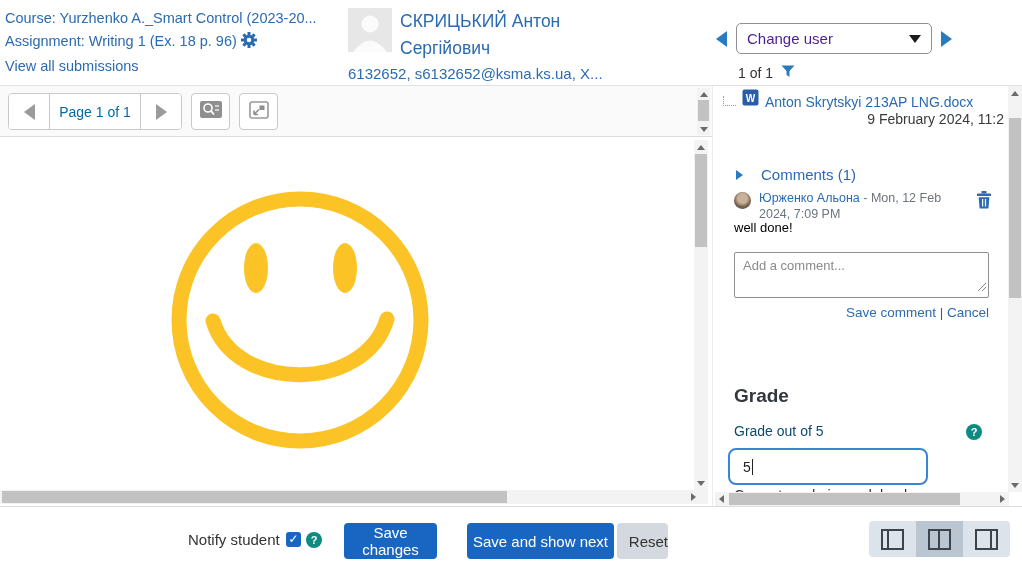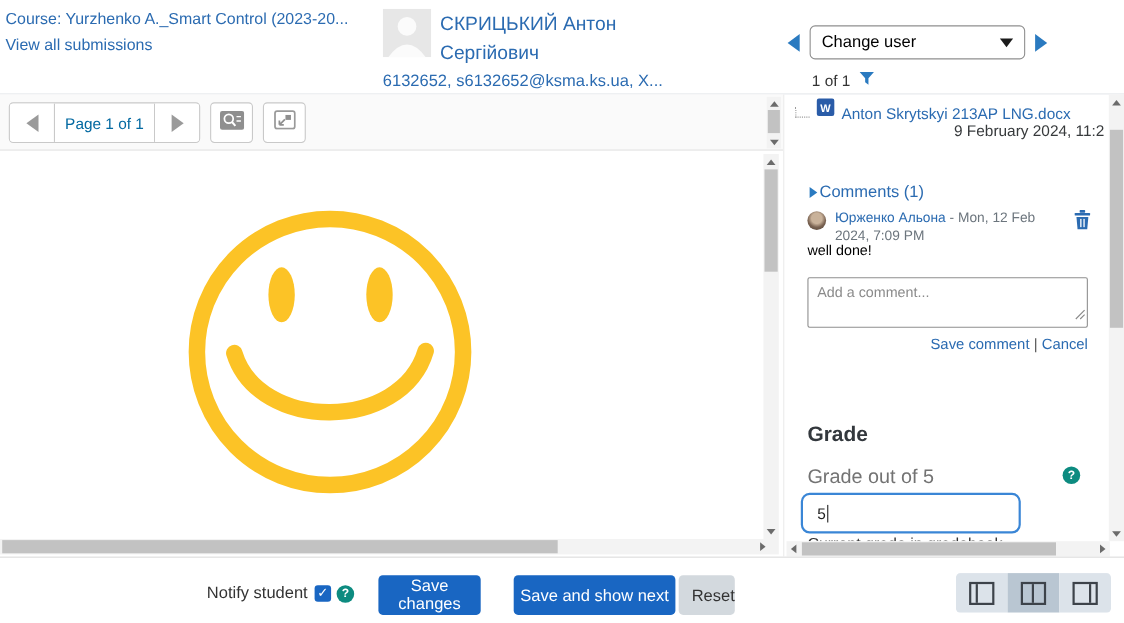--- a/index.html
+++ b/index.html
@@ -12,21 +12,21 @@
   .hdr { position:absolute; left:0; top:0; width:1022px; height:86px; background:#fff; border-bottom:1px solid #dee2e6; }
   .hdr-left { position:absolute; left:5px; top:7px; font-size:14.5px; line-height:23px; }
   .gear { vertical-align:-2px; margin-left:4px; }
   .hdr-center { position:absolute; left:348px; top:8px; width:330px; }
   .avatar { position:absolute; left:0; top:0; width:44px; height:44px; }
   .stu-name { position:absolute; left:52px; top:0; width:240px; font-size:17.5px; line-height:27px; color:#2b6bb1; }
   .stu-contact { position:absolute; left:0; top:57px; font-size:15px; color:#2b6bb1; white-space:nowrap; }
   .hdr-right { position:absolute; left:716px; top:23px; width:300px; }
   .cu-row { display:flex; align-items:center; gap:9px; }
   .cu-box { width:196px; height:31px; border:1px solid #8f8f8f; border-radius:5px; background:#fff;
-            display:flex; align-items:center; padding:0 10px; font-size:15px; color:#000000; }
+            display:flex; align-items:center; padding:0 10px; font-size:15px; color:#4c1d95; }
   .cu-box .spacer { flex:1; }
   .pag-row { margin-top:11px; margin-left:22px; display:flex; align-items:center; gap:8px; font-size:14px; color:#333; }
   .pag-row .lnk { margin-left:6px; }
 
   
   .tri { display:inline-block; width:0; height:0; }
   .tri-left-b  { border-top:8px solid transparent; border-bottom:8px solid transparent; border-right:11px solid #2a7ac0; }
   .tri-right-b { border-top:8px solid transparent; border-bottom:8px solid transparent; border-left:11px solid #2a7ac0; }
   .tri-down-k  { border-left:6px solid transparent; border-right:6px solid transparent; border-top:8px solid #1b1b1b; }
   .tri-right-s { border-top:5px solid transparent; border-bottom:5px solid transparent; border-left:7px solid #2a7ac0; }
@@ -56,36 +56,36 @@
   .ar-down  { width:0;height:0;border-left:4px solid transparent;border-right:4px solid transparent;border-top:5px solid #6b6b6b; }
   .ar-left  { width:0;height:0;border-top:4px solid transparent;border-bottom:4px solid transparent;border-right:5px solid #6b6b6b; }
   .ar-right { width:0;height:0;border-top:4px solid transparent;border-bottom:4px solid transparent;border-left:5px solid #6b6b6b; }
 
   
   .panel { position:absolute; left:712px; top:0; width:310px; height:420px; background:#fff; border-left:1px solid #ececec; }
   .file-row { position:absolute; left:10px; top:3px; display:flex; align-items:flex-end; gap:6px; }
   .elbow { width:13px; height:10px; border-left:1px dotted #9a9a9a; border-bottom:1px dotted #9a9a9a; margin-bottom:4px; }
   .file-name { font-size:14px; }
   .file-date { position:absolute; right:18px; top:25px; font-size:14px; color:#373a3c; white-space:nowrap; }
-  .cmt-hdr { position:absolute; left:23px; top:80px; display:flex; align-items:center; gap:2px; font-size:15px; }
+  .cmt-hdr { position:absolute; left:23px; top:80px; display:flex; align-items:center; gap:18px; font-size:15px; }
   .cmt-row { position:absolute; left:21px; top:104px; width:266px; }
   .cavatar { position:absolute; left:0; top:2px; width:17px; height:17px; border-radius:50%;
              background:radial-gradient(circle at 50% 38%, #c9b29a 0 35%, #7a6352 60%, #4e3f33 100%); }
   .ctext { margin-left:25px; width:206px; font-size:12.5px; line-height:16px; }
   .cmeta { color:#6c757d; }
   .trash { position:absolute; right:8px; top:1px; cursor:pointer; }
   .cbody { position:absolute; left:21px; top:134px; font-size:13px; color:#000000; }
   .cbox { position:absolute; left:21px; top:166px; width:255px; height:46px; border:1px solid #8f8f8f; border-radius:2px; background:#fff; }
   .cbox textarea { width:100%; height:100%; border:none; resize:none; outline:none; padding:5px 8px;
                    font-family:"Liberation Sans", sans-serif; font-size:13px; color:#333; background:transparent; }
   .cbox textarea::placeholder { color:#8a8a8a; }
   .resize-h { position:absolute; right:1px; bottom:1px; }
   .clinks { position:absolute; left:21px; top:219px; width:255px; text-align:right; font-size:13.5px; color:#555; }
   .grade-h { position:absolute; left:21px; top:299px; font-size:19px; font-weight:700; color:#33383d; }
-  .grade-label { position:absolute; left:21px; top:337px; font-size:18px; color:#737373; }
+  .grade-label { position:absolute; left:21px; top:337px; font-size:14px; color:#0c4a6e; }
   .help-badge { display:inline-flex; width:16px; height:16px; border-radius:50%; background:#0d8b80; color:#fff;
                 font-size:11px; font-weight:700; align-items:center; justify-content:center; cursor:pointer; }
   .hb-grade { position:absolute; left:253px; top:338px; }
   .grade-input { position:absolute; left:15px; top:362px; width:200px; height:37px; border:2px solid #3a86d6; border-radius:8px;
                  background:#fff; display:flex; align-items:center; padding-left:13px; font-size:14px; color:#222; }
   .caret { width:1px; height:16px; background:#222; margin-left:1px; }
   .clip-line { position:absolute; left:21px; top:401px; width:240px; height:5px; overflow:hidden; font-size:14.5px; color:#333; }
 
   
   .ftr { position:absolute; left:0; top:506px; width:1022px; height:60px; background:#fff; border-top:1px solid #dcdcdc; }
@@ -108,20 +108,32 @@
   .li-left::after { left:4px; } .li-mid::after { left:7.5px; } .li-right::after { right:4px; }
 </style>
 </head>
 <body>
 
 <div class="app">
 
   <div class="hdr">
     <div class="hdr-left">
       <div><a class="lnk">Course: Yurzhenko A._Smart Control (2023-20...</a></div>
+      <div>
+        <a class="lnk">Assignment: Writing 1 (Ex. 18 p. 96)</a><span class="gear"><svg width="16" height="16" viewBox="-8 -8 16 16">
+              <g fill="#2b6bb1">
+                <rect x="-1.5" y="-8" width="3" height="16"></rect>
+                <rect x="-1.5" y="-8" width="3" height="16" transform="rotate(45)"></rect>
+                <rect x="-1.5" y="-8" width="3" height="16" transform="rotate(90)"></rect>
+                <rect x="-1.5" y="-8" width="3" height="16" transform="rotate(135)"></rect>
+                <circle r="5.2"></circle>
+              </g>
+              <circle r="2.3" fill="#fff"></circle>
+            </svg></span>
+      </div>
       <div><a class="lnk">View all submissions</a></div>
     </div>
 
     <div class="hdr-center">
       <span class="avatar"><svg width="44" height="44" viewBox="0 0 44 44">
             <rect width="44" height="44" fill="#e7e7e7"></rect>
             <circle cx="22" cy="16" r="8.5" fill="#fbfbfb"></circle>
             <path d="M5 44 q17 -23 34 0 z" fill="#fbfbfb"></path>
           </svg></span>
       <a class="lnk stu-name">СКРИЦЬКИЙ Антон Сергійович</a>

